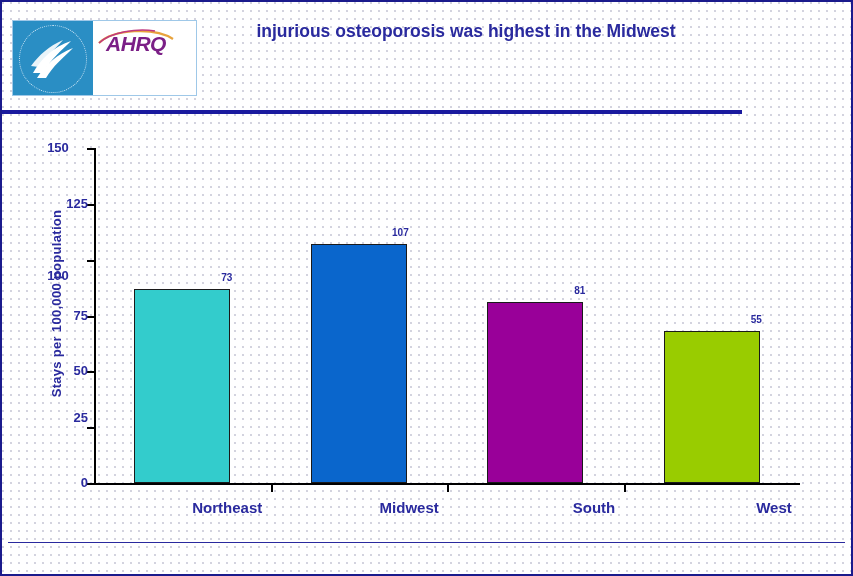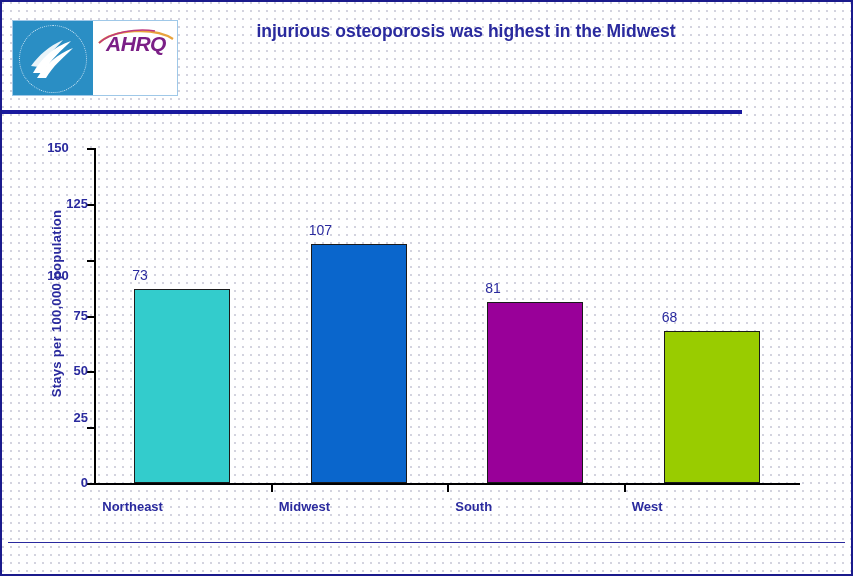--- a/index.html
+++ b/index.html
@@ -30,21 +30,21 @@
   #header {
     position: absolute;
     left: 0; top: 0;
     width: 849px;
     height: 108px;
   }
 
   #logo {
     position: absolute;
     left: 10px; top: 18px;
-    width: 166px;
+    width: 185px;
     height: 76px;
     border: 1px solid #9fc8e8;
     background: #ffffff;
     box-sizing: border-box;
     text-decoration: underline;
   }
   #logo-seal {
     position: absolute;
     left: 0; top: 0;
     width: 80px;
@@ -192,32 +192,32 @@
 
   .bar {
     position: absolute;
     bottom: 2px;
     border: 1px solid #1a1a1a;
     box-sizing: border-box;
   }
   .bar-value {
     position: absolute;
     width: 100px;
-    text-align: left;
-    color: #2a2a9e;
-    font-size: 14px;
-    font-weight: normal;
+    text-align: right;
+    color: #2a2a9e;
+    font-size: 10px;
+    font-weight: bold;
     white-space: nowrap;
   }
   .cat-label {
     position: absolute;
     width: 160px;
-    text-align: left;
-    color: #2a2a9e;
-    font-size: 13px;
+    text-align: right;
+    color: #2a2a9e;
+    font-size: 15px;
     font-weight: bold;
     white-space: nowrap;
   }
 
   
   #footer-rule {
     position: absolute;
     left: 6px; top: 540px;
     width: 837px;
     height: 1px;
@@ -291,21 +291,21 @@
           <div class="xtick" style="left: 529.5px;"></div>
         </div>
       <div id="bars">
           <div class="bar" style="left: 40.25px; width: 96px; height: 194.3px; background: rgb(51, 204, 204);"></div>
           <div class="bar-value" style="left: 38.25px; bottom: 202.3px;">73</div>
           <div class="bar" style="left: 216.75px; width: 96px; height: 238.967px; background: rgb(10, 102, 204);"></div>
           <div class="bar-value" style="left: 214.75px; bottom: 246.967px;">107</div>
           <div class="bar" style="left: 393.25px; width: 96px; height: 180.9px; background: rgb(153, 0, 153);"></div>
           <div class="bar-value" style="left: 391.25px; bottom: 188.9px;">81</div>
           <div class="bar" style="left: 569.75px; width: 96px; height: 151.867px; background: rgb(153, 204, 0);"></div>
-          <div class="bar-value" style="left: 567.75px; bottom: 159.867px;">68</div>
+          <div class="bar-value" style="left: 567.75px; bottom: 159.867px;">55</div>
         </div>
       <div id="catlabels">
           <div class="cat-label" style="left: 8.25px; top: 351px;">Northeast</div>
           <div class="cat-label" style="left: 184.75px; top: 351px;">Midwest</div>
           <div class="cat-label" style="left: 361.25px; top: 351px;">South</div>
           <div class="cat-label" style="left: 537.75px; top: 351px;">West</div>
         </div>
     </div>
   </div>
 

